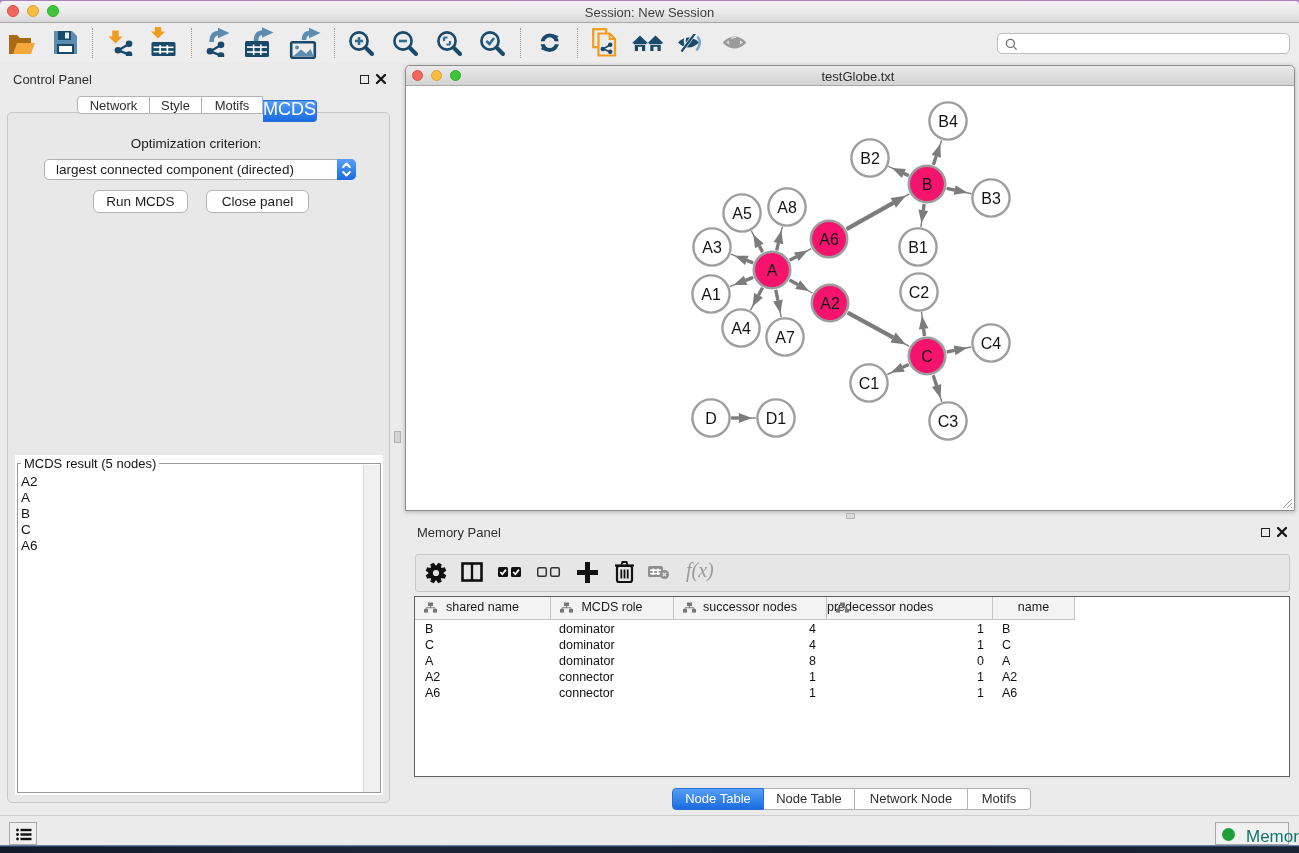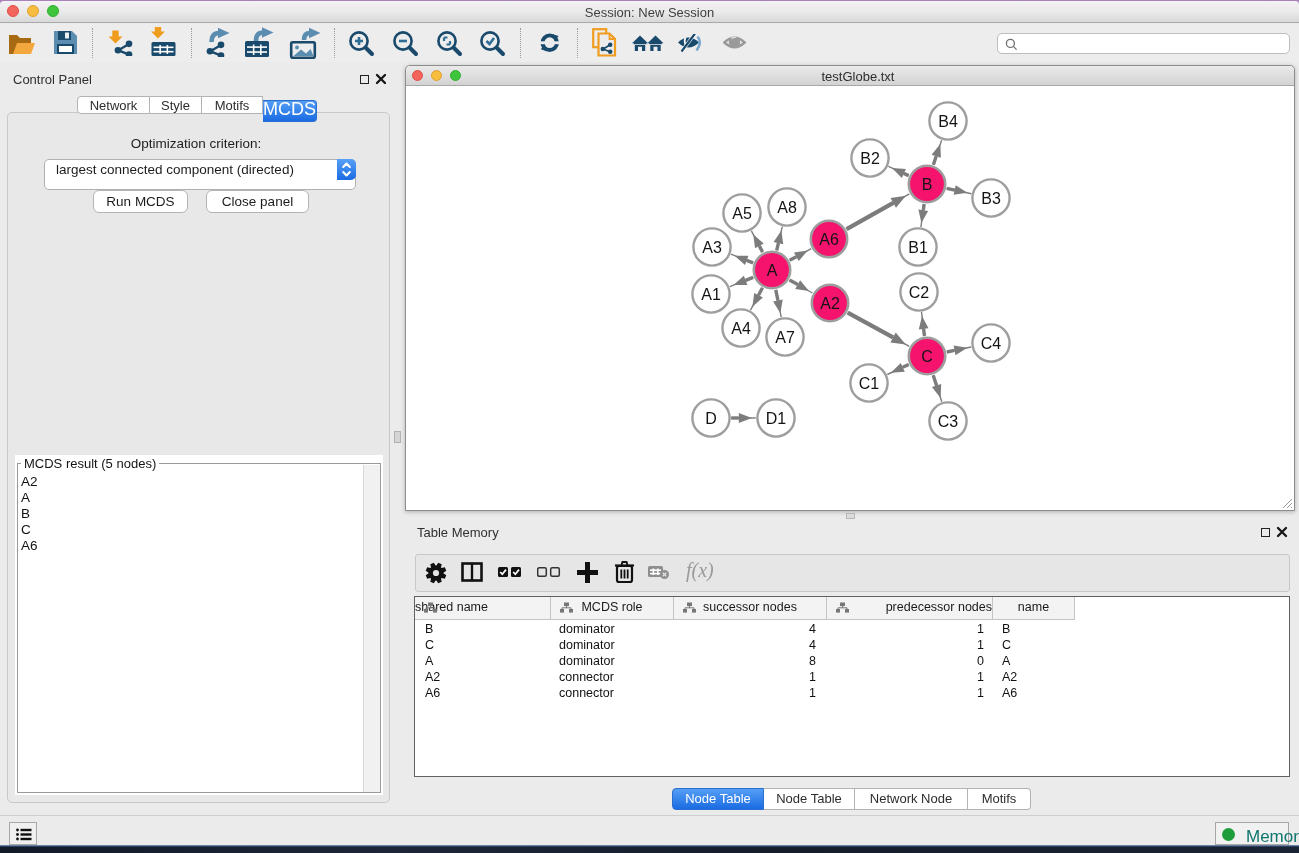--- a/index.html
+++ b/index.html
@@ -151,21 +151,21 @@
 <div class="abs" style="left:360px;top:75px;width:9px;height:9px;border:1.6px solid #222"></div>
 <svg class="abs" style="left:375px;top:73px" width="12" height="12" viewBox="0 0 12 12">
       <path d="M2 2 L10 10 M10 2 L2 10" stroke="#151515" stroke-width="2.3" stroke-linecap="round"></path>
     </svg>
 <div class="abs" style="left:7px;top:112px;width:383px;height:691px;background:#e9e8e9;border:1px solid #c9c8c9;border-radius:5px"></div>
 <div class="abs" style="left:77px;top:96px;width:73px;height:18px;border-radius:4px 0 0 4px;background:#fff;color:#2d2d2d;border:1px solid #b4b3b4;text-align:center;font-size:13px;line-height:17px">Network</div>
     <div class="abs" style="left:150px;top:96px;width:52px;height:18px;background:#fff;color:#2d2d2d;border:1px solid #b4b3b4;border-left:none;text-align:center;font-size:13px;line-height:17px">Style</div>
     <div class="abs" style="left:202px;top:96px;width:61px;height:18px;background:#fff;color:#2d2d2d;border:1px solid #b4b3b4;border-left:none;text-align:center;font-size:13px;line-height:17px">Motifs</div>
     <div class="abs" style="left:263px;top:100px;width:54px;height:22px;border-radius:0 4px 4px 0;background:linear-gradient(#559ff6,#1a6be2);color:#fff;border:1px solid #2a6fd0;border-left:none;text-align:center;font-size:18px;line-height:17px">MCDS</div>
 <div class="abs" style="left:0;top:136px;width:392px;text-align:center;font-size:13.5px;color:#1e1e1e">Optimization criterion:</div>
-<div class="abs" style="left:44px;top:159px;width:312px;height:31px;background:#fff;border:1px solid #b1b0b1;border-radius:5px">
+<div class="abs" style="left:44px;top:159px;width:312px;height:21px;background:#fff;border:1px solid #b1b0b1;border-radius:5px">
   <div class="abs" style="left:11px;top:2px;font-size:13.5px;color:#1c1c1c">largest connected component (directed)</div>
   <div class="abs" style="right:-1px;top:-1px;width:19px;height:21px;background:linear-gradient(#58a0f7,#1a6ce3);border-radius:0 5px 5px 0">
     <svg width="19" height="21" viewBox="0 0 19 21">
           <path d="M6.2 8 L9.5 4.5 L12.8 8 M6.2 13 L9.5 16.5 L12.8 13" fill="none" stroke="#fff" stroke-width="2.1" stroke-linecap="round" stroke-linejoin="round"></path>
         </svg>
   </div>
 </div>
 <div class="abs" style="left:93px;top:190px;width:95px;height:23px;background:#fff;border:1px solid #b5b4b5;border-radius:6px;text-align:center;font-size:13.5px;line-height:21px;color:#1c1c1c">Run MCDS</div>
 <div class="abs" style="left:206px;top:190px;width:103px;height:23px;background:#fff;border:1px solid #b5b4b5;border-radius:6px;text-align:center;font-size:13.5px;line-height:21px;color:#1c1c1c">Close panel</div>
 
@@ -285,21 +285,21 @@
           <text x="370" y="336.5" text-anchor="middle" font-size="16" fill="#141414">D1</text>
         </svg>
       </div>
   <svg class="abs" style="right:1px;bottom:1px" width="12" height="12" viewBox="0 0 12 12">
         <path d="M11 2 L2 11 M11 6 L6 11 M11 10 L10 11" stroke="#9a9a9a" stroke-width="1"></path>
       </svg>
 </div>
 <div class="abs" style="left:846px;top:513px;width:9px;height:6px;background:#dcdbdc;border:1px solid #b8b7b8"></div>
 
 <div class="abs" style="left:400px;top:520px;width:899px;height:293px;background:#ecebec"></div>
-<div class="abs" style="left:417px;top:525px;font-size:13px;color:#2f2f2f">Table Memory</div>
+<div class="abs" style="left:417px;top:525px;font-size:13px;color:#2f2f2f">Memory Panel</div>
 <div class="abs" style="left:1261px;top:528px;width:9px;height:9px;border:1.6px solid #222"></div>
 <svg class="abs" style="left:1276px;top:526px" width="12" height="12" viewBox="0 0 12 12">
       <path d="M2 2 L10 10 M10 2 L2 10" stroke="#151515" stroke-width="2.3" stroke-linecap="round"></path>
     </svg>
 <div class="abs" style="left:415px;top:554px;width:875px;height:38px;background:#e7e6e7;border:1px solid #c9c8c9;border-radius:3px"></div>
 <svg style="position:absolute;left:425px;top:562px" width="22" height="22" viewBox="0 0 22 22">
       <circle cx="11" cy="11" r="7.6" fill="#111"></circle>
       <path d="M17.5 10.8 L21.3 13.2 L19.8 16.7 L15.5 15.7 Z M15.7 15.5 L16.7 19.8 L13.2 21.3 L10.8 17.5 Z M11.2 17.5 L8.8 21.3 L5.3 19.8 L6.3 15.5 Z M6.5 15.7 L2.2 16.7 L0.7 13.2 L4.5 10.8 Z M4.5 11.2 L0.7 8.8 L2.2 5.3 L6.5 6.3 Z M6.3 6.5 L5.3 2.2 L8.8 0.7 L11.2 4.5 Z M10.8 4.5 L13.2 0.7 L16.7 2.2 L15.7 6.5 Z M15.5 6.3 L19.8 5.3 L21.3 8.8 L17.5 11.2 Z" fill="#111"></path>
       <circle cx="11" cy="11" r="3.1" fill="#e4e4e4"></circle>
     </svg>
@@ -332,42 +332,42 @@
       <rect x="0" y="2" width="15" height="11" rx="1.5" fill="#8e8e8e"></rect>
       <line x1="2" y1="6.18" x2="13" y2="6.18" stroke="#fff" stroke-width="1.6"></line>
       <line x1="2" y1="9.59" x2="13" y2="9.59" stroke="#fff" stroke-width="1.6"></line>
       <line x1="5.3999999999999995" y1="4.42" x2="5.3999999999999995" y2="11" stroke="#fff" stroke-width="1.6"></line>
       <line x1="9.9" y1="4.42" x2="9.9" y2="11" stroke="#fff" stroke-width="1.6"></line>
       <circle cx="16.5" cy="10.5" r="4.5" fill="#8e8e8e"></circle>
       <path d="M14.8 8.8 L18.2 12.2 M18.2 8.8 L14.8 12.2" stroke="#e4e4e4" stroke-width="1.3"></path>
     </svg>
     <div class="abs" style="left:686px;top:559px;font-family:'Liberation Serif',serif;font-style:italic;font-size:20px;color:#9a9a9a">f(x)</div>
     <div class="abs" style="left:414px;top:596px;width:876px;height:181px;background:#fff;border:1px solid #606060"></div>
-    <div class="abs" style="left:415px;top:597px;width:136px;height:23px;background:#f4f3f4;border-right:1px solid #c6c5c6;border-bottom:1px solid #c6c5c6;font-size:12.5px;color:#1a1a1a;line-height:21px">shared name</div>
+    <div class="abs" style="left:415px;top:597px;width:136px;height:23px;background:#f4f3f4;border-right:1px solid #c6c5c6;border-bottom:1px solid #c6c5c6;text-align:center;font-size:12.5px;color:#1a1a1a;line-height:21px">shared name</div>
     <svg style="position:absolute;left:424px;top:602px" width="13" height="11" viewBox="0 0 13 11">
       <rect x="4" y="0.5" width="5" height="3.6" fill="#777"></rect>
       <rect x="0" y="7" width="4" height="3.6" fill="#777"></rect>
       <rect x="9" y="7" width="4" height="3.6" fill="#777"></rect>
       <path d="M6.5 4 L6.5 5.8 M2 7 L2 5.8 L11 5.8 L11 7" stroke="#777" stroke-width="1" fill="none"></path>
     </svg>
     <div class="abs" style="left:551px;top:597px;width:123px;height:23px;background:#f4f3f4;border-right:1px solid #c6c5c6;border-bottom:1px solid #c6c5c6;text-align:center;font-size:12.5px;color:#1a1a1a;line-height:21px">MCDS role</div>
     <svg style="position:absolute;left:560px;top:602px" width="13" height="11" viewBox="0 0 13 11">
       <rect x="4" y="0.5" width="5" height="3.6" fill="#777"></rect>
       <rect x="0" y="7" width="4" height="3.6" fill="#777"></rect>
       <rect x="9" y="7" width="4" height="3.6" fill="#777"></rect>
       <path d="M6.5 4 L6.5 5.8 M2 7 L2 5.8 L11 5.8 L11 7" stroke="#777" stroke-width="1" fill="none"></path>
     </svg>
     <div class="abs" style="left:674px;top:597px;width:153px;height:23px;background:#f4f3f4;border-right:1px solid #c6c5c6;border-bottom:1px solid #c6c5c6;text-align:center;font-size:12.5px;color:#1a1a1a;line-height:21px">successor nodes</div>
     <svg style="position:absolute;left:683px;top:602px" width="13" height="11" viewBox="0 0 13 11">
       <rect x="4" y="0.5" width="5" height="3.6" fill="#777"></rect>
       <rect x="0" y="7" width="4" height="3.6" fill="#777"></rect>
       <rect x="9" y="7" width="4" height="3.6" fill="#777"></rect>
       <path d="M6.5 4 L6.5 5.8 M2 7 L2 5.8 L11 5.8 L11 7" stroke="#777" stroke-width="1" fill="none"></path>
     </svg>
-    <div class="abs" style="left:827px;top:597px;width:166px;height:23px;background:#f4f3f4;border-right:1px solid #c6c5c6;border-bottom:1px solid #c6c5c6;text-align:right;font-size:12.5px;color:#1a1a1a;line-height:21px">predecessor nodes</div>
+    <div class="abs" style="left:827px;top:597px;width:166px;height:23px;background:#f4f3f4;border-right:1px solid #c6c5c6;border-bottom:1px solid #c6c5c6;text-align:left;font-size:12.5px;color:#1a1a1a;line-height:21px">predecessor nodes</div>
     <svg style="position:absolute;left:836px;top:602px" width="13" height="11" viewBox="0 0 13 11">
       <rect x="4" y="0.5" width="5" height="3.6" fill="#777"></rect>
       <rect x="0" y="7" width="4" height="3.6" fill="#777"></rect>
       <rect x="9" y="7" width="4" height="3.6" fill="#777"></rect>
       <path d="M6.5 4 L6.5 5.8 M2 7 L2 5.8 L11 5.8 L11 7" stroke="#777" stroke-width="1" fill="none"></path>
     </svg>
     <div class="abs" style="left:993px;top:597px;width:82px;height:23px;background:#f4f3f4;border-right:1px solid #c6c5c6;border-bottom:1px solid #c6c5c6;text-align:center;font-size:12.5px;color:#1a1a1a;line-height:21px">name</div>
     <div class="abs" style="left:425px;top:622px;font-size:12.5px;color:#111">B</div>
     <div class="abs" style="left:559px;top:622px;font-size:12.5px;color:#111">dominator</div>
     <div class="abs" style="left:716px;top:622px;width:100px;text-align:right;font-size:12.5px;color:#111">4</div>

